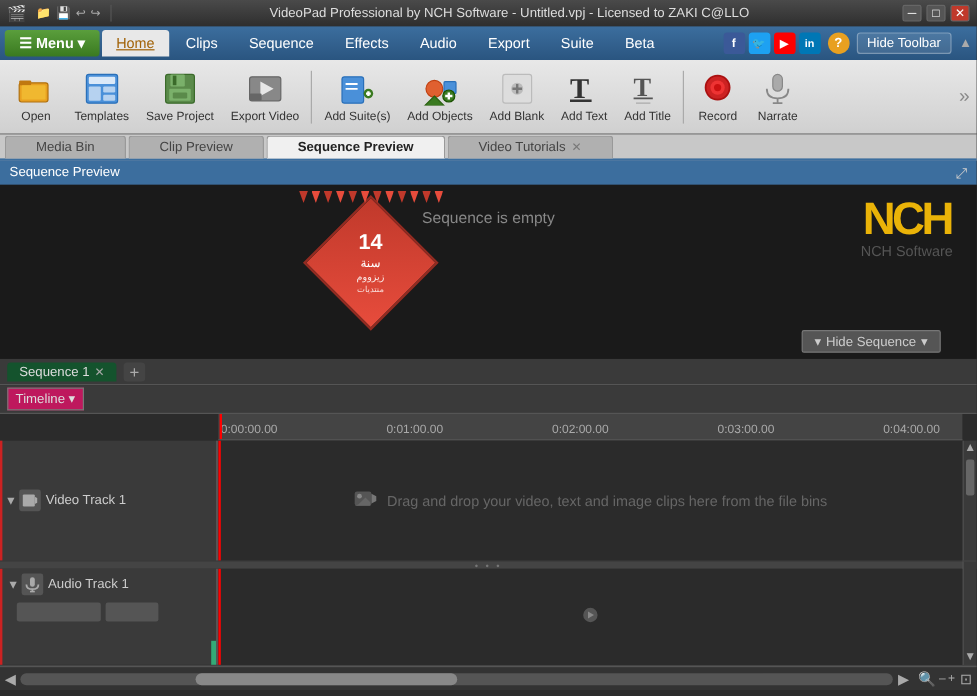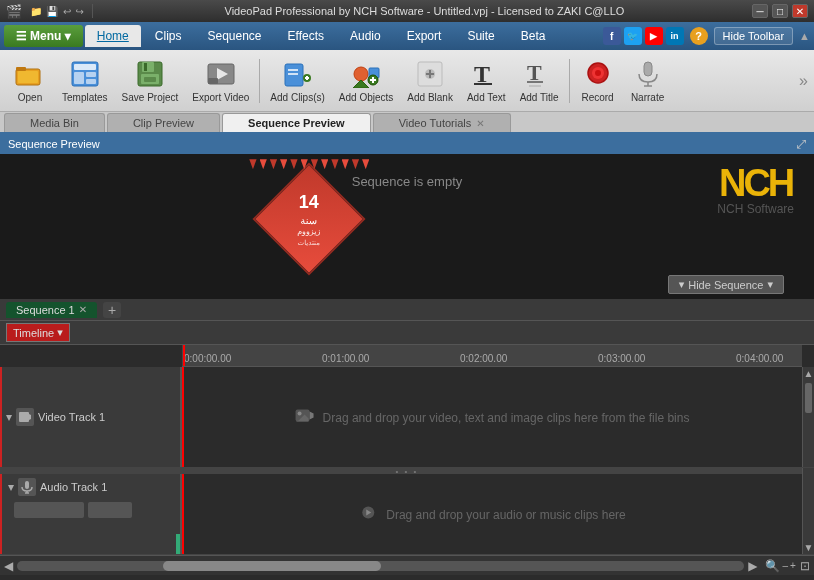--- a/index.html
+++ b/index.html
@@ -51,21 +51,21 @@
     }
     .ribbon-tab {
       color: #fff;
       padding: 3px 12px;
       cursor: pointer;
       border-radius: 3px 3px 0 0;
       font-size: 12px;
       height: 22px;
       display: flex; align-items: center;
     }
-    .ribbon-tab.active { background: #e8e8e8; color: #0369a1; text-decoration: underline; }
+    .ribbon-tab.active { background: #e8e8e8; color: #a16207; text-decoration: underline; }
     .spacer { flex: 1; }
     .toolbar-right { display: flex; align-items: center; gap: 6px; color: #fff; font-size: 11px; }
     .toolbar-right-btn {
       color: #fff; background: rgba(255,255,255,0.1); border: 1px solid rgba(255,255,255,0.3);
       padding: 2px 8px; border-radius: 3px; cursor: pointer; font-size: 11px;
     }
     .social-icons { display: flex; gap: 3px; }
     .social-icon {
       width: 18px; height: 18px; border-radius: 3px;
       display: flex; align-items: center; justify-content: center;
@@ -231,21 +231,21 @@
     }
     .timeline-controls {
       background: #3a3a3a;
       height: 24px;
       display: flex;
       align-items: center;
       padding: 0 6px;
       border-bottom: 1px solid #555;
     }
     .timeline-dropdown {
-      background: #b91c1c;
+      background: #be185d;
       color: #ddd;
       border: 1px solid #777;
       padding: 2px 6px;
       font-size: 11px;
       cursor: pointer;
       display: flex; align-items: center; gap: 3px;
     }
     .timeline-ruler {
       background: #444;
       height: 22px;
@@ -505,21 +505,21 @@
     <div class="icon-area">
       <svg width="30" height="28" viewBox="0 0 30 28">
         <rect x="2" y="4" width="18" height="22" rx="2" fill="#4a90d9" stroke="#2a70b9" stroke-width="1"></rect>
         <rect x="20" y="14" width="8" height="8" rx="4" fill="#3a7a20"></rect>
         <line x1="24" y1="16" x2="24" y2="20" stroke="#fff" stroke-width="2"></line>
         <line x1="22" y1="18" x2="26" y2="18" stroke="#fff" stroke-width="2"></line>
         <line x1="5" y1="10" x2="15" y2="10" stroke="#fff" stroke-width="1.5"></line>
         <line x1="5" y1="14" x2="15" y2="14" stroke="#fff" stroke-width="1.5"></line>
       </svg>
     </div>
-    <span class="label">Add Clips(s)</span>
+    <span class="label">Add Suite(s)</span>
   </div>
 
   <div class="toolbar-item">
     <div class="icon-area">
       <svg width="30" height="28" viewBox="0 0 30 28">
         <circle cx="10" cy="14" r="7" fill="#e06030" stroke="#c04010" stroke-width="1"></circle>
         <rect x="18" y="8" width="10" height="10" rx="1" fill="#4a90d9" stroke="#2a70b9" stroke-width="1"></rect>
         <polygon points="10,20 18,28 2,28" fill="#3a7a20" stroke="#2a6010" stroke-width="1"></polygon>
         <circle cx="22" cy="20" r="5" fill="#3a7a20" stroke="#1a5000"></circle>
         <line x1="22" y1="17" x2="22" y2="23" stroke="#fff" stroke-width="2"></line>
@@ -746,21 +746,20 @@
       </div>
       <div class="audio-track-content" style="min-height:80px;margin-right:12px;">
         <div class="playhead-line"></div>
         <div class="track-drop-text">
           <span>
             <svg width="20" height="18" viewBox="0 0 20 18">
               <circle cx="10" cy="9" r="6" fill="#555"></circle>
               <polygon points="8,6 8,12 13,9" fill="#888"></polygon>
             </svg>
           </span>
-          <span>Drag and drop your audio or music clips here</span>
         </div>
       </div>
     </div>
 
   </div>
 
   <div class="bottom-bar">
     <span class="scroll-btn">◀</span>
     <div class="scroll-track">
       <div class="scroll-thumb"></div>

